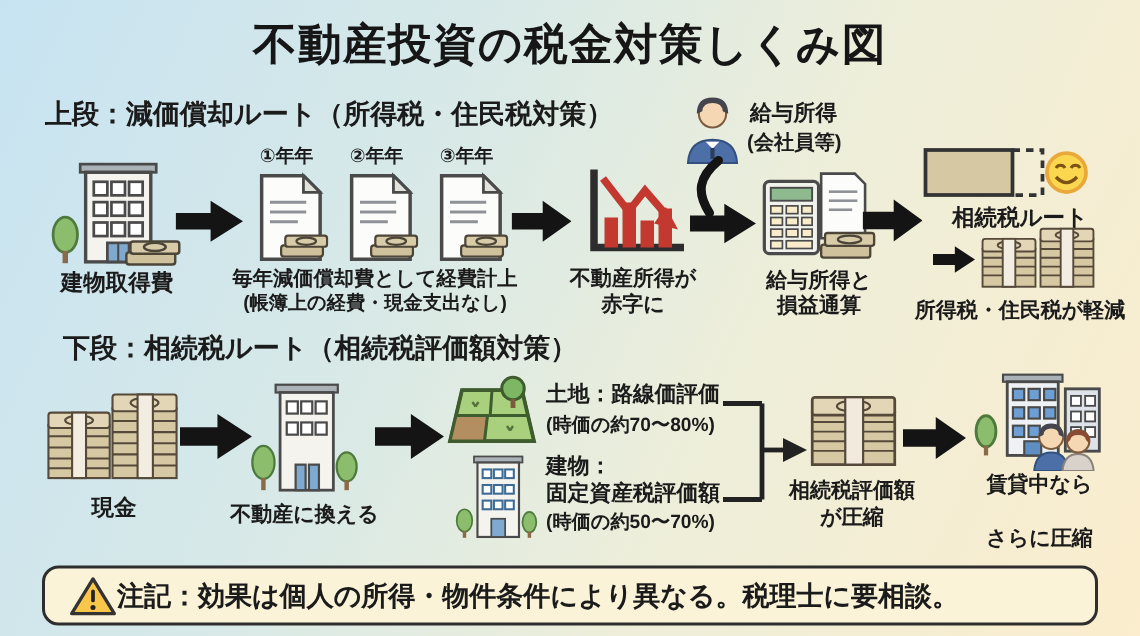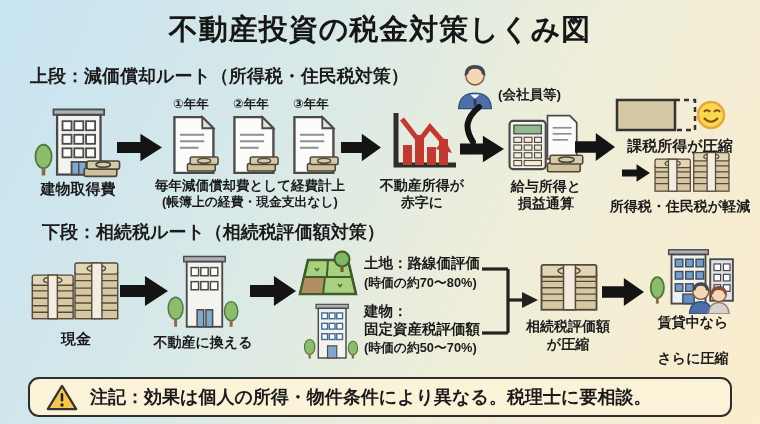--- a/index.html
+++ b/index.html
@@ -27,21 +27,21 @@
   .fs14 { font-size:14px; } .fs135 { font-size:13.5px; }
   .fs13 { font-size:12.8px; } .fs125 { font-size:12.5px; }
   .arrow {
     background:var(--arrow,#141414);
     clip-path:polygon(0 32%,52% 32%,52% 6%,100% 50%,52% 94%,52% 68%,0 68%);
   }
   .note-box {
     left:28px; top:377px; width:704px; height:40px;
     background:var(--note-bg,#fbf3d8);
     border:2.5px solid #2e2e2e; border-radius:11px;
-    display:flex; align-items:center; gap:12px; padding-left:16px;
+    display:flex; align-items:center; padding-left:16px;
   }
   .note-text { font-size:18px; font-weight:bold; white-space:nowrap; }
   svg { display:block; }
 </style>
 </head>
 <body>
 
 <div class="canvas">
 
   <div class="abs title">不動産投資の税金対策しくみ図</div>
@@ -153,20 +153,21 @@
 
   <div class="abs" style="left:455px;top:60px;">
     <svg width="40" height="50" viewBox="0 0 44 52">
       <circle cx="22" cy="16" r="10" fill="#f6d7b4" stroke="#7c5c3e" stroke-width="1.5"></circle>
       <path d="M10.5 16 q0 -12 11.5 -12 q11.5 0 11.5 12 l-4 -2 q-0.5 -6 -7.5 -6 q-7 0 -7.5 6 z" fill="#45454e"></path>
       <path d="M4 52 q1 -17 18 -17 q17 0 18 17 z" fill="#4d6fa8" stroke="#33517e" stroke-width="1.5"></path>
       <path d="M17 36.5 l5 5 5 -5 z" fill="#ffffff"></path>
       <rect x="20.5" y="41" width="3" height="8" fill="#2c3d59"></rect>
     </svg>
   </div>
+  <div class="abs lbl lft fs145" style="left:500px;top:68px;width:120px;">給与所得</div>
   <div class="abs lbl lft fs135" style="left:498px;top:87px;width:130px;">(会社員等)</div>
 
   <div class="abs" style="left:462px;top:104px;">
     <svg width="34" height="42" viewBox="0 0 34 42">
       <path d="M17 3 C4 14, 2 24, 11 38" fill="none" stroke="#141414" stroke-width="6" stroke-linecap="round"></path>
     </svg>
   </div>
   <div class="abs arrow" style="left:460px;top:134px;width:44px;height:30px;"></div>
 
   <div class="abs" style="left:504px;top:114px;">
@@ -206,21 +207,21 @@
 
   <div class="abs" style="left:614px;top:95px;">
     <svg width="112" height="40" viewBox="0 0 112 40">
       <rect x="3" y="5" width="58" height="30" style="fill:var(--money,#dcc9a4)" stroke="#333333" stroke-width="2.5"></rect>
       <path d="M61 5 h20 v30 h-20" fill="none" stroke="#333333" stroke-width="2.5" stroke-dasharray="5 4"></path>
       <circle cx="97" cy="20" r="13" style="fill:var(--smiley-yellow,#fad74e)" stroke="#e9a83c" stroke-width="2.5"></circle>
       <path d="M90 17 a3.4 3.4 0 0 1 6 0 M100 17 a3.4 3.4 0 0 1 6 0" fill="none" stroke="#7d5214" stroke-width="2"></path>
       <path d="M90 23 q7 7.5 14 0" fill="none" stroke="#7d5214" stroke-width="2.2"></path>
     </svg>
   </div>
-  <div class="abs lbl fs15" style="left:608px;top:137px;width:144px;">課税所得が圧縮</div>
+  <div class="abs lbl fs15" style="left:608px;top:137px;width:144px;">相続税ルート</div>
 
   <div class="abs arrow" style="left:622px;top:163px;width:28px;height:20px;"></div>
 
   <div class="abs" style="left:650px;top:144px;">
     <svg width="84" height="54" viewBox="0 0 100 64">
       <g stroke="#55493a" stroke-width="1.5">
         <rect x="6" y="26" width="42" height="30" fill="#d6c8a3"></rect>
         <line x1="6" y1="33" x2="48" y2="33"></line>
           <line x1="6" y1="40" x2="48" y2="40"></line>
           <line x1="6" y1="47" x2="48" y2="47"></line>

